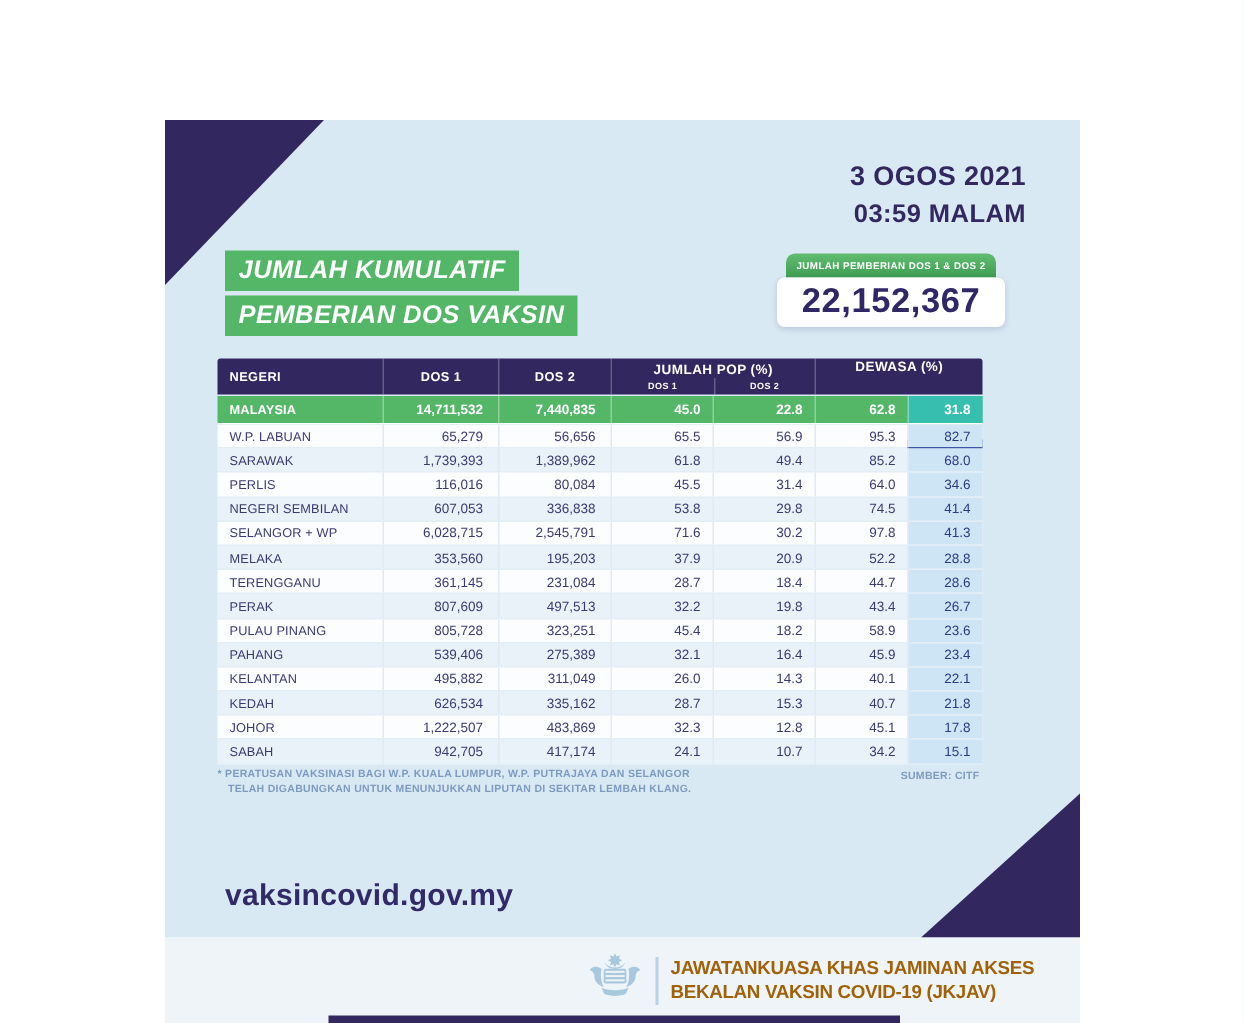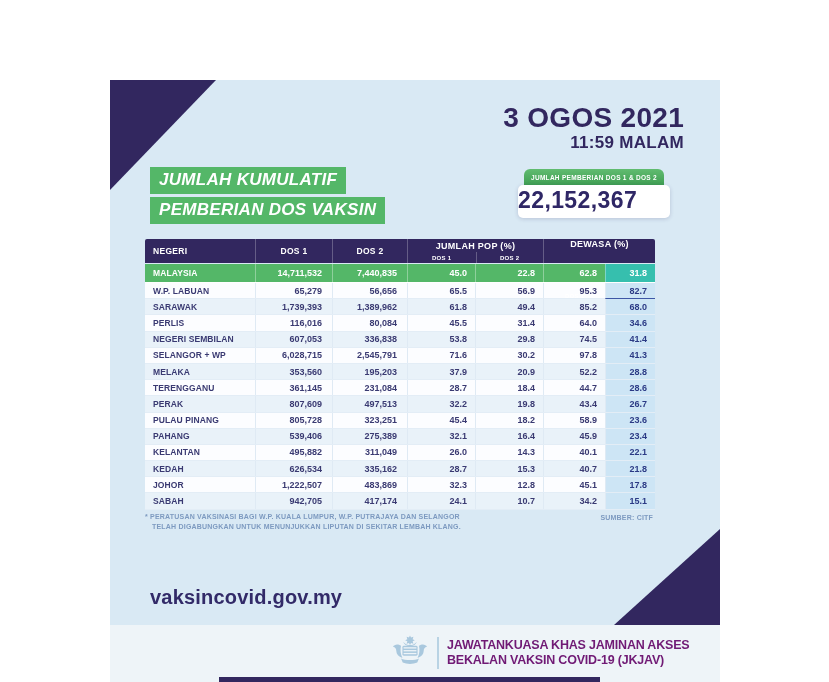--- a/index.html
+++ b/index.html
@@ -19,29 +19,29 @@
   }
   *{margin:0;padding:0;box-sizing:border-box;}
   body{background:#ffffff;font-family:"Liberation Sans",sans-serif;}
   .stage{position:relative;width:829px;height:682px;background:#fff;overflow:hidden;}
 
   .card{position:absolute;left:110px;top:80px;width:610px;height:545px;background:var(--cardbg);}
   .tri-tl{position:absolute;left:0;top:0;width:0;height:0;border-top:110px solid var(--purple);border-right:106px solid transparent;}
   .tri-br{position:absolute;right:0;bottom:0;width:0;height:0;border-bottom:96px solid var(--purple);border-left:106px solid transparent;}
 
   .dateblock{position:absolute;top:22px;right:36px;text-align:right;color:var(--purple);}
-  .date{font-size:28px;font-weight:bold;line-height:31px;letter-spacing:0.3px;}
+  .date{font-size:18px;font-weight:bold;line-height:31px;letter-spacing:0.3px;}
   .time{font-size:17px;font-weight:bold;line-height:20px;letter-spacing:0.3px;}
 
   .titles{position:absolute;left:40px;top:87px;font-style:italic;}
   .titlebox{display:table;background:var(--green);color:#fff;font-weight:bold;font-size:17px;letter-spacing:0.3px;padding:3px 9px 4px 9px;margin-bottom:3px;}
 
   .counter{position:absolute;top:89px;right:50px;width:152px;}
   .counter-pill{width:140px;margin:0 auto;background:linear-gradient(180deg,#61bc70,#3f9e53);border-radius:6px 6px 0 0;color:#fff;font-size:6.5px;font-weight:bold;text-align:center;padding:5px 0 4px 0;letter-spacing:0.3px;}
-  .counter-box{background:#fff;border-radius:5px;box-shadow:0 1px 4px rgba(40,30,90,.18);font-size:23px;font-weight:bold;color:#2f2766;padding:2px 0 4px 0;letter-spacing:0.4px;}
+  .counter-box{background:#fff;border-radius:5px;box-shadow:0 1px 4px rgba(40,30,90,.18);text-align:center;font-size:23px;font-weight:bold;color:#2f2766;padding:2px 0 4px 0;letter-spacing:0.4px;}
 
   .vtable{position:absolute;left:35px;top:159px;width:510px;}
   .w0{width:110px;}.w1{width:77px;}.w2{width:75px;}
   .wg1{width:136px;}.wg2{width:112px;gap:44px;}
   .w3{width:68px;}.w4{width:68px;}.w5{width:62px;}.w6{width:50px;}
 
   .thead{display:flex;height:24px;background:var(--purple);color:#fff;border-radius:2px 2px 0 0;}
   .thead>*+*{border-left:1px solid rgba(255,255,255,.25);}
   .hcell{display:flex;align-items:center;justify-content:center;font-size:8.5px;font-weight:bold;letter-spacing:0.3px;}
   .hcell.left{justify-content:flex-start;padding-left:8px;}
@@ -49,21 +49,21 @@
   .hgroup-label{height:13px;display:flex;align-items:center;justify-content:center;font-size:9px;font-weight:bold;letter-spacing:0.3px;}
   .hsubrow{display:flex;height:11px;}
   .hsub{display:flex;align-items:center;justify-content:center;font-size:6px;font-weight:bold;letter-spacing:0.3px;}
   .hsub+.hsub{border-left:1px solid rgba(255,255,255,.25);}
   .hsub.sorted{background:var(--sortblue);}
 
   .trow-total{display:flex;height:19px;background:var(--green);color:#fff;font-weight:bold;font-size:9px;margin-top:1px;border-bottom:1px solid #fff;}
   .trow-total>*+*{border-left:1px solid rgba(255,255,255,.35);}
   .trow-total .cell.hl{background:var(--teal);color:#fff;}
 
-  .tbody .trow{display:flex;height:16.2px;background:var(--rowwhite);font-size:9px;font-weight:bold;color:var(--bodytext);border-bottom:1px solid #e3edf6;text-align:center;}
+  .tbody .trow{display:flex;height:16.2px;background:var(--rowwhite);font-size:9px;font-weight:normal;color:var(--bodytext);border-bottom:1px solid #e3edf6;text-align:center;}
   .tbody .trow.alt{background:var(--rowalt);}
   .trow>*+*{border-left:1px solid #dfeaf4;}
   .trow .cell.hl{background:var(--lastcol);color:var(--navytext);}
 
   .cell{display:flex;align-items:center;height:100%;}
   .cell.name{padding-left:8px;font-size:8.5px;letter-spacing:0.1px;}
   .cell.num{justify-content:flex-end;padding-right:10px;}
   .cell.pct{justify-content:flex-end;padding-right:8px;}
 
   .footnote{position:absolute;left:35px;top:432px;width:510px;font-size:7px;font-weight:bold;color:var(--footnote);line-height:9.5px;letter-spacing:0.2px;}
@@ -71,36 +71,36 @@
   .sumber{position:absolute;right:2px;top:1px;font-size:7px;font-weight:bold;color:var(--footnote);letter-spacing:0.2px;}
 
   .website{position:absolute;left:40px;top:506px;font-size:20px;font-weight:bold;color:#322a68;letter-spacing:0.2px;}
 
   .footerband{position:absolute;left:110px;top:625px;width:610px;height:57px;background:var(--footerbg);}
   .slogan{position:absolute;left:40px;top:9px;font-size:14.5px;font-weight:bold;line-height:17.5px;letter-spacing:0.2px;}
   .slogan .l1{color:var(--green);}
   .slogan .l2{color:#322a68;}
   .org{position:absolute;left:281px;top:9px;display:flex;align-items:center;}
   .org-divider{width:2px;height:32px;background:#b9d3e4;margin:0 8px;}
-  .org-text{font-size:12.5px;font-weight:bold;color:#701a75;line-height:15.5px;letter-spacing:-0.2px;}
+  .org-text{font-size:12.5px;font-weight:bold;color:#a16207;line-height:15.5px;letter-spacing:-0.2px;}
 
   .bottombar{position:absolute;left:219px;top:677px;width:381px;height:5px;background:var(--purple);}
 </style>
 </head>
 <body>
 
 <div class="stage">
 
   <div class="card">
     <div class="tri-tl"></div>
     <div class="tri-br"></div>
 
     <div class="dateblock">
       <div class="date">3 OGOS 2021</div>
-      <div class="time">11:59 MALAM</div>
+      <div class="time">03:59 MALAM</div>
     </div>
 
     <div class="titles">
       <div class="titlebox">JUMLAH KUMULATIF</div>
       <div class="titlebox">PEMBERIAN DOS VAKSIN</div>
     </div>
 
     <div class="counter">
       <div class="counter-pill">JUMLAH PEMBERIAN DOS 1 &amp; DOS 2</div>
       <div class="counter-box">22,152,367</div>

